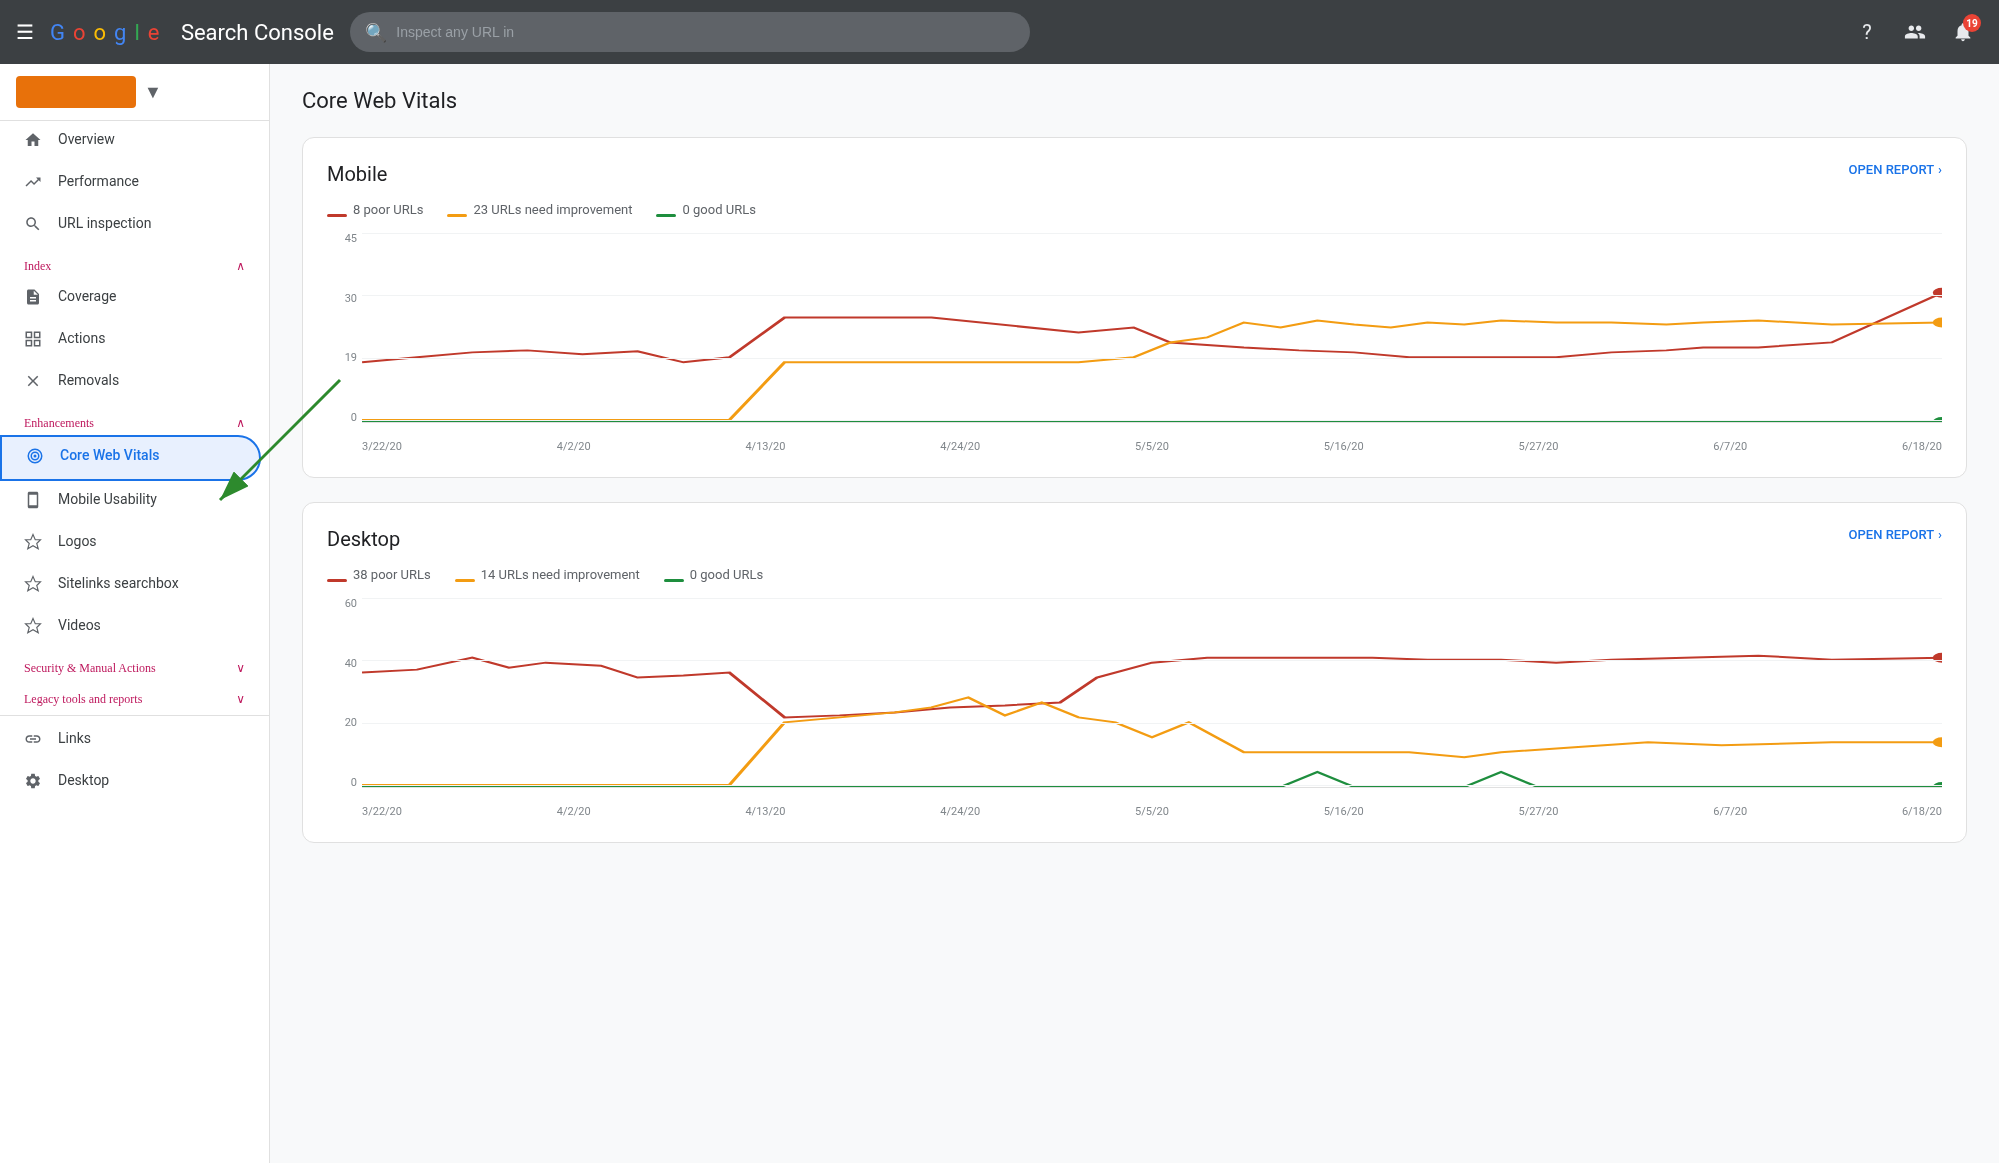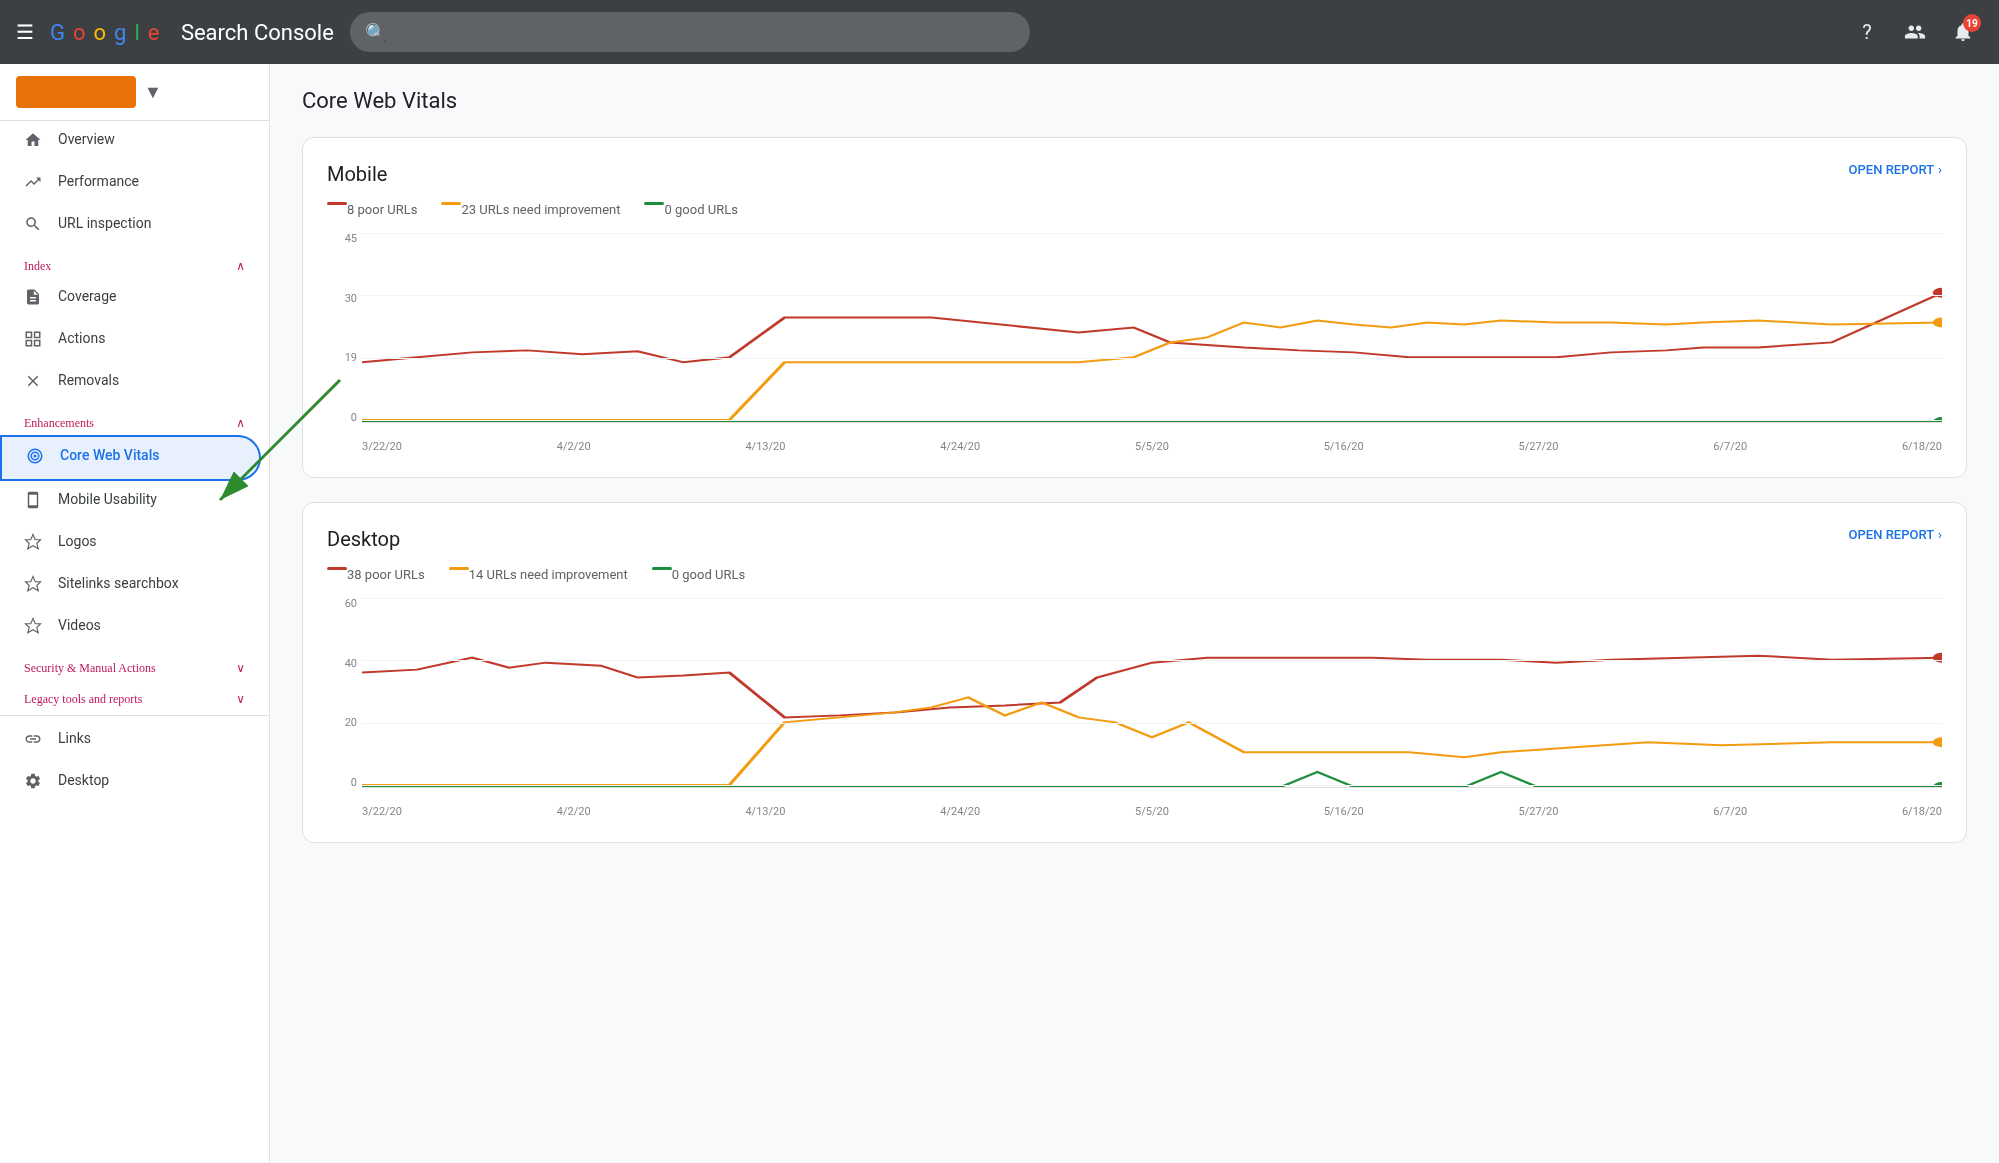--- a/index.html
+++ b/index.html
@@ -61,21 +61,21 @@
       margin-bottom: 24px; padding: 24px; position: relative;
     }
     .card-title { font-size: 20px; font-weight: 400; color: #202124; margin-bottom: 16px; }
     .open-report-link {
       position: absolute; top: 24px; right: 24px; color: #1a73e8; font-size: 13px;
       font-weight: 500; text-decoration: none; display: flex; align-items: center; gap: 4px; cursor: pointer; margin-left: 36px;
     }
 
     
     .legend { display: flex; align-items: center; gap: 24px; margin-bottom: 16px; flex-wrap: wrap; }
-    .legend-item { display: flex; align-items: flex-start; font-size: 13px; color: #5f6368; }
+    .legend-item { display: flex; align-items: flex-end; gap: 6px; font-size: 13px; color: #5f6368; }
     .legend-dot { width: 20px; height: 3px; border-radius: 2px; }
 
     
     .chart-container { position: relative; width: 100%; height: 220px; }
     .chart-labels-y {
       position: absolute; left: 0; top: 0; bottom: 30px; width: 30px;
       display: flex; flex-direction: column; justify-content: space-between; align-items: flex-end;
     }
     .chart-labels-y span { font-size: 11px; color: #80868b; line-height: 1; }
     .chart-area { position: absolute; left: 35px; right: 0; top: 0; bottom: 30px; border-bottom: 1px solid #e0e0e0; }
@@ -95,20 +95,21 @@
 </head>
 <body>
 
 <nav class="top-nav">
   <span class="menu-icon">☰</span>
   <div class="logo">
     <span style="color:#4285f4">G</span><span style="color:#ea4335">o</span><span style="color:#fbbc05">o</span><span style="color:#4285f4">g</span><span style="color:#34a853">l</span><span style="color:#ea4335">e</span>&nbsp;<span style="color:#fff">Search Console</span>
   </div>
   <div class="search-bar">
     <span class="search-icon-wrap">🔍</span>
+    <input type="text" placeholder="Inspect any URL in" style="">
   </div>
   <div class="top-nav-actions">
     <div class="icon-btn">
       <span>?</span>
     </div>
     <div class="icon-btn">
       <svg width="22" height="22" viewBox="0 0 24 24" fill="#e8eaed">
           <path d="M16 11c1.66 0 2.99-1.34 2.99-3S17.66 5 16 5c-1.66 0-3 1.34-3 3s1.34 3 3 3zm-8 0c1.66 0 2.99-1.34 2.99-3S9.66 5 8 5C6.34 5 5 6.34 5 8s1.34 3 3 3zm0 2c-2.33 0-7 1.17-7 3.5V19h14v-2.5c0-2.33-4.67-3.5-7-3.5zm8 0c-.29 0-.62.02-.97.05 1.16.84 1.97 1.97 1.97 3.45V19h6v-2.5c0-2.33-4.67-3.5-7-3.5z"></path>
         </svg>
     </div>

